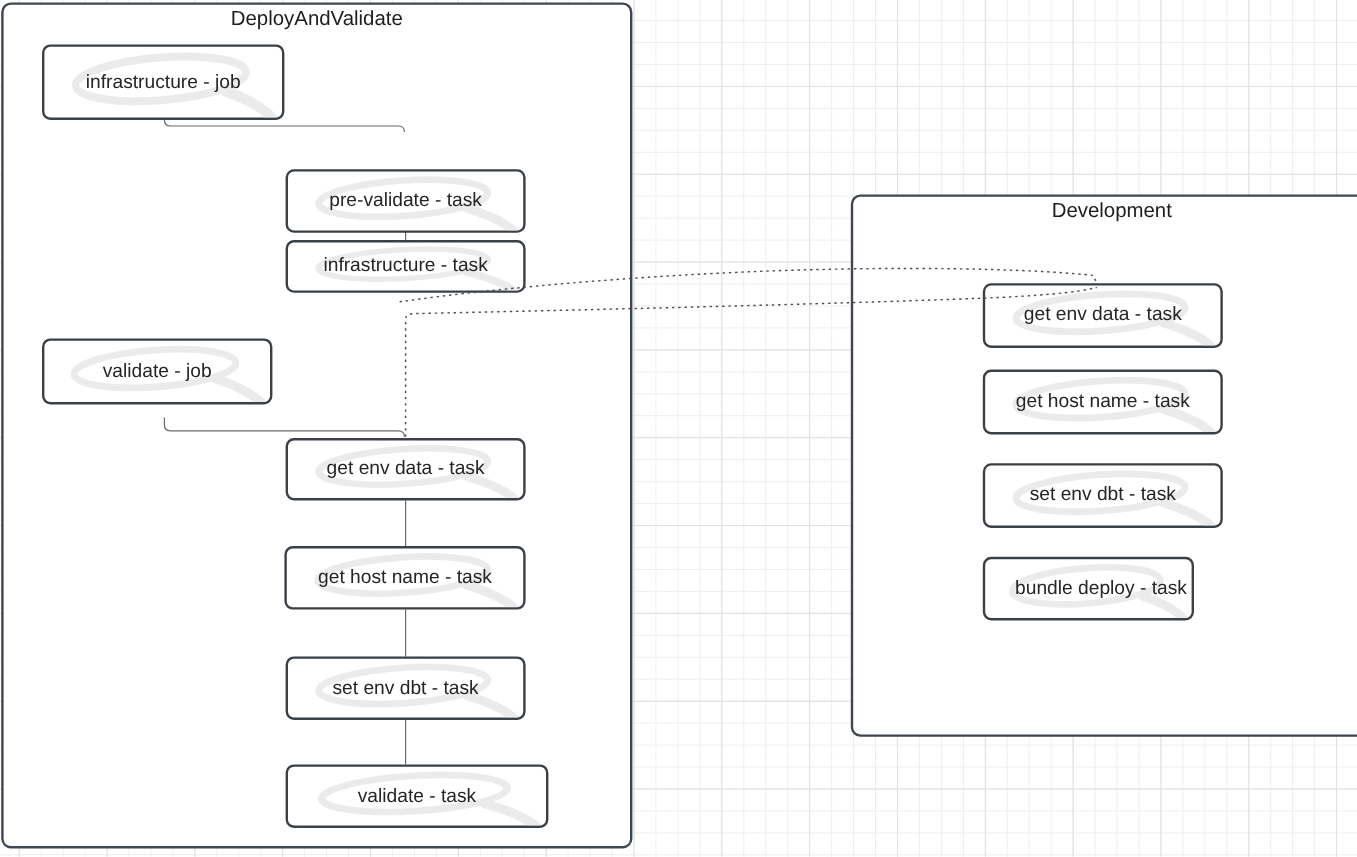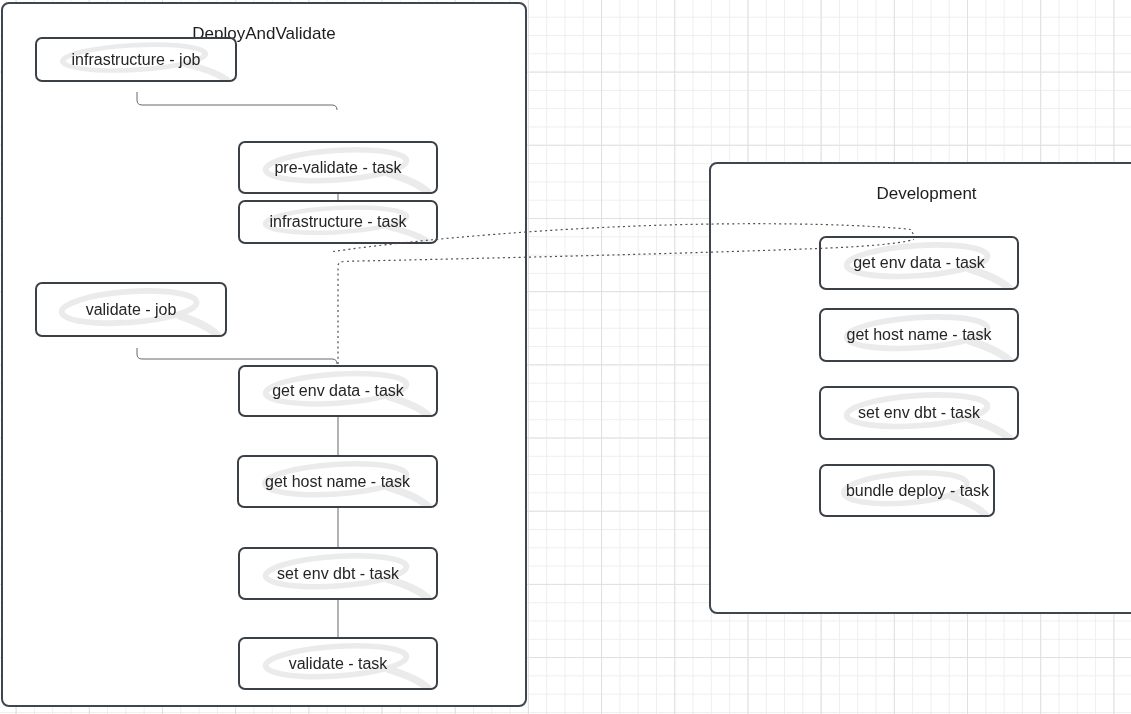--- a/index.html
+++ b/index.html
@@ -19,21 +19,21 @@
   }
   .container{
     position:absolute;
     background:var(--container-fill,#ffffff);
     border:2px solid var(--container-border,#3e4650);
     border-radius:8px;
     box-sizing:border-box;
     z-index:1;
   }
   .container-title{
-    padding-top:20px;
+    padding-top:2px;
     text-align:center;
     font-size:17px;
     color:var(--title-text,#1d1d1d);
   }
   .edge-layer{
     position:absolute;left:0;top:0;
     pointer-events:none;
   }
   .edge-layer.solid-layer{z-index:2;}
   .edge-layer.dotted-layer{z-index:4;}
@@ -66,21 +66,21 @@
       <div class="container-title">Development</div>
     </div>
     <svg width="1131" height="714" class="edge-layer solid-layer">
       <path d="M137,92 L137,100 Q137,105 142,105 L332,105 Q337,105 337,110" class="edge-solid"></path>
       <path d="M338,162 L338,200" class="edge-solid"></path>
       <path d="M137,348 L137,354 Q137,359 142,359 L332,359 Q337,359 337,364" class="edge-solid"></path>
       <path d="M338,417 L338,455" class="edge-solid"></path>
       <path d="M338,508 L338,547" class="edge-solid"></path>
       <path d="M338,600 L338,637" class="edge-solid"></path>
     </svg>
-    <div class="node" style="left: 35px; top: 37px; width: 202px; height: 45px;">
+    <div class="node" style="left: 35px; top: 37px; width: 202px; height: 63px;">
       <svg class="wm" viewBox="0 0 200 53" preserveAspectRatio="none">
         <ellipse cx="98" cy="24" rx="72" ry="16" transform="rotate(-4 98 24)" stroke-width="6"></ellipse>
         <path d="M152 33 Q186 44 195 57" stroke-width="8" stroke-linecap="round"></path>
       </svg>
       <span class="node-label">infrastructure - job</span>
     </div>
     <div class="node" style="left: 238px; top: 109px; width: 200px; height: 53px; margin-top: 32px;">
       <svg class="wm" viewBox="0 0 200 53" preserveAspectRatio="none">
         <ellipse cx="98" cy="24" rx="72" ry="16" transform="rotate(-4 98 24)" stroke-width="6"></ellipse>
         <path d="M152 33 Q186 44 195 57" stroke-width="8" stroke-linecap="round"></path>
@@ -115,21 +115,21 @@
       </svg>
       <span class="node-label">get host name - task</span>
     </div>
     <div class="node" style="left: 238px; top: 547px; width: 200px; height: 53px;">
       <svg class="wm" viewBox="0 0 200 53" preserveAspectRatio="none">
         <ellipse cx="98" cy="24" rx="72" ry="16" transform="rotate(-4 98 24)" stroke-width="6"></ellipse>
         <path d="M152 33 Q186 44 195 57" stroke-width="8" stroke-linecap="round"></path>
       </svg>
       <span class="node-label">set env dbt - task</span>
     </div>
-    <div class="node" style="left: 238px; top: 637px; width: 200px; height: 53px;">
+    <div class="node" style="left: 238px; top: 637px; width: 219px; height: 53px;">
       <svg class="wm" viewBox="0 0 200 53" preserveAspectRatio="none">
         <ellipse cx="98" cy="24" rx="72" ry="16" transform="rotate(-4 98 24)" stroke-width="6"></ellipse>
         <path d="M152 33 Q186 44 195 57" stroke-width="8" stroke-linecap="round"></path>
       </svg>
       <span class="node-label">validate - task</span>
     </div>
     <div class="node" style="left: 819px; top: 236px; width: 200px; height: 54px;">
       <svg class="wm" viewBox="0 0 200 53" preserveAspectRatio="none">
         <ellipse cx="98" cy="24" rx="72" ry="16" transform="rotate(-4 98 24)" stroke-width="6"></ellipse>
         <path d="M152 33 Q186 44 195 57" stroke-width="8" stroke-linecap="round"></path>

